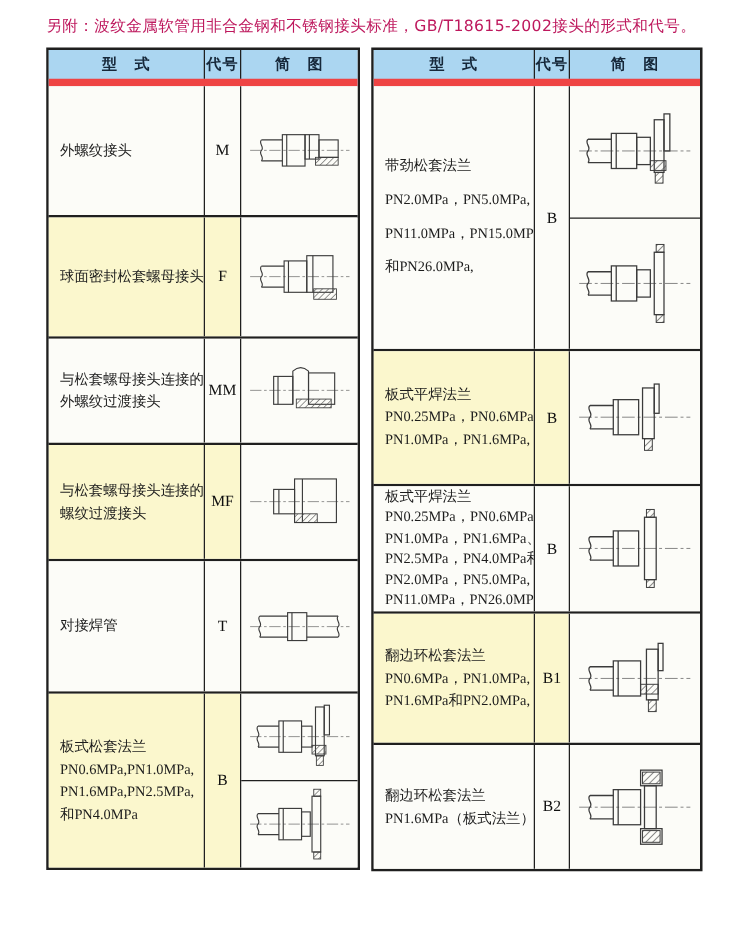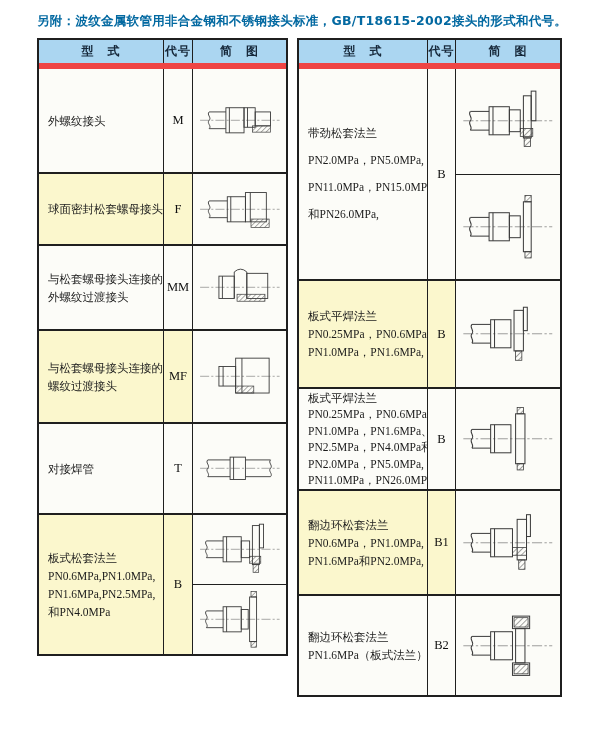--- a/index.html
+++ b/index.html
@@ -9,22 +9,22 @@
     background: #ffffff;
     font-family: "Liberation Serif", "DejaVu Serif", serif;
     color: #1c1c1c;
     overflow: hidden;
   }
   .title {
     position: absolute;
     left: 37px; top: 13px;
     font-family: "DejaVu Sans", "Liberation Sans", sans-serif;
     font-size: 12.5px;
-    font-weight: 700;
-    color: #0369a1;
+    font-weight: 400;
+    color: #be185d;
     letter-spacing: 0.3px;
     white-space: nowrap;
   }
   .tbl {
     position: absolute;
     top: 38px;
     border: 2px solid #1f1f1f;
     background: var(--row-bg, #fcfcf8);
   }
   .tbl.left  { left: 37px;  width: 251px; }
@@ -115,21 +115,21 @@
             <line class="ln" x1="45" y1="24" x2="45" y2="60"></line>
             <rect class="ln" x="66" y="24" width="16" height="28"></rect>
             <line class="ln" x1="71" y1="24" x2="71" y2="52"></line>
             <rect class="ln" x="82" y="30" width="22" height="20"></rect>
             <rect class="ht" x="78" y="50" width="26" height="9"></rect>
           </svg>
         </div>
     </div>
   </div>
 
-  <div class="row hl" style="height:72px">
+  <div class="row hl" style="height:97px">
     <div class="cell c-type">
       <div class="tline">球面密封松套螺母接头</div>
     </div>
     <div class="cell c-code">F</div>
     <div class="cell c-diag">
       <div class="dwrap">
           <svg viewBox="0 0 120 84" preserveAspectRatio="xMidYMid meet">
             <line class="cl" x1="3" y1="42" x2="117" y2="42"></line>
             <path class="ln" d="M16,30 c-4,4 4,8 0,12 c-4,4 4,8 0,12"></path>
             <line class="ln" x1="16" y1="30" x2="42" y2="30"></line>
@@ -177,21 +177,21 @@
             <rect class="ln" x="30" y="28" width="24" height="28"></rect>
             <line class="ln" x1="36" y1="28" x2="36" y2="56"></line>
             <rect class="ln" x="54" y="16" width="48" height="50"></rect>
             <line class="ln" x1="63" y1="16" x2="63" y2="66"></line>
             <rect class="ht" x="54" y="56" width="26" height="10"></rect>
           </svg>
         </div>
     </div>
   </div>
 
-  <div class="row" style="height:91px">
+  <div class="row" style="height:106px">
     <div class="cell c-type">
       <div class="tline">对接焊管</div>
     </div>
     <div class="cell c-code">T</div>
     <div class="cell c-diag">
       <div class="dwrap">
           <svg viewBox="0 0 120 84" preserveAspectRatio="xMidYMid meet">
             <line class="cl" x1="3" y1="42" x2="117" y2="42"></line>
             <path class="ln" d="M14,30 c-4,4 4,8 0,12 c-4,4 4,8 0,12"></path>
             <line class="ln" x1="14" y1="30" x2="46" y2="30"></line>

